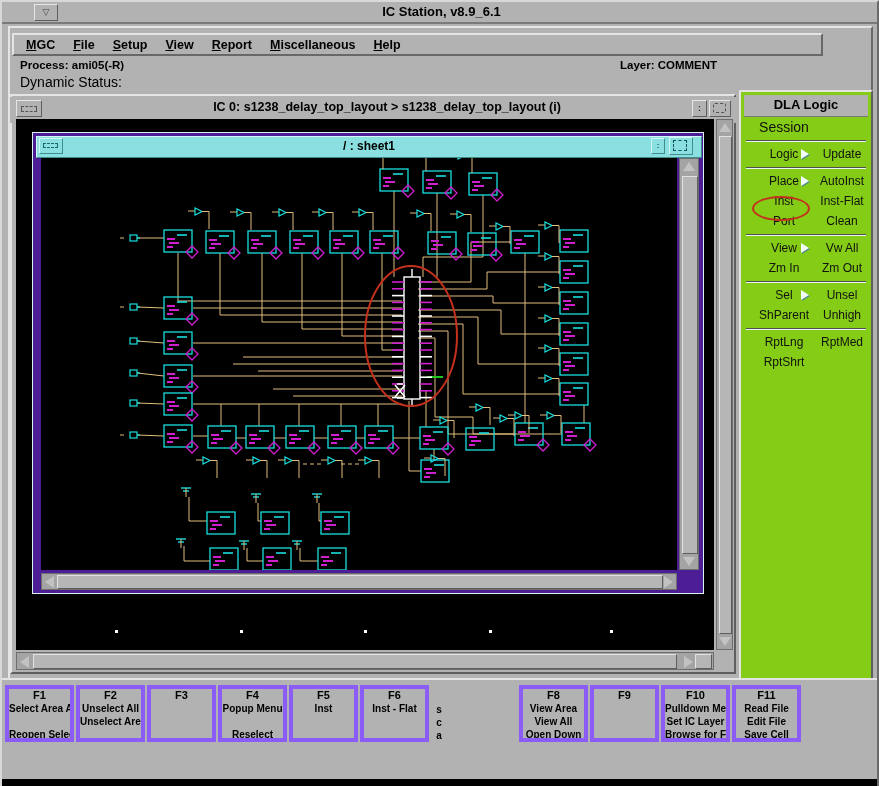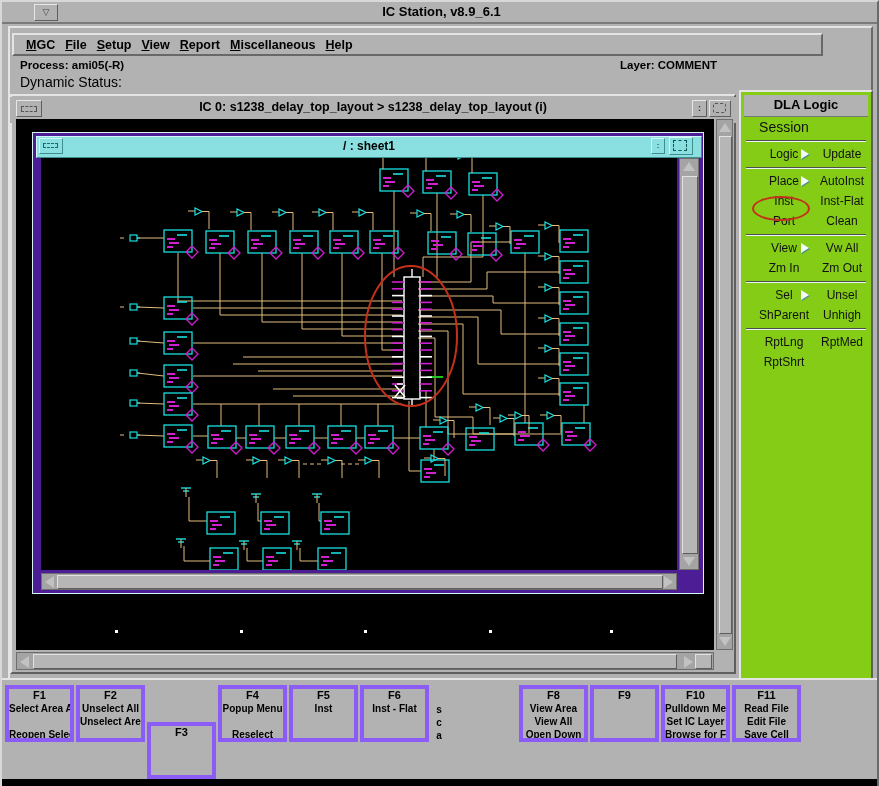--- a/index.html
+++ b/index.html
@@ -9,30 +9,30 @@
   
   .titlebar{position:absolute;left:0;top:0;width:879px;height:20px;background:#b2b2b2;
             border-bottom:2px solid #7a7a7a;text-align:center;font-weight:bold;font-size:13px;line-height:19px;color:#000;}
   .wm-btn{position:absolute;left:32px;top:2px;width:22px;height:15px;background:#b2b2b2;
           border-top:1px solid #e6e6e6;border-left:1px solid #e6e6e6;border-right:1px solid #5f5f5f;border-bottom:1px solid #5f5f5f;
           font-size:9px;line-height:14px;text-align:center;color:#444;}
   .mainframe{position:absolute;left:6px;top:24px;width:865px;height:748px;background:#b2b2b2;
              border-top:2px solid #e4e4e4;border-left:2px solid #e4e4e4;border-right:2px solid #6a6a6a;border-bottom:2px solid #6a6a6a;box-sizing:border-box;}
   .menubar{position:absolute;left:10px;top:31px;width:811px;height:23px;background:#b2b2b2;
            border-top:2px solid #e4e4e4;border-left:2px solid #e4e4e4;border-right:2px solid #686868;border-bottom:2px solid #686868;
-           box-sizing:border-box;display:flex;align-items:center;gap:10px;padding-left:12px;}
+           box-sizing:border-box;display:flex;align-items:center;gap:18px;padding-left:12px;}
   .menu-item{font-weight:bold;font-size:12.5px;color:#000;white-space:nowrap;}
   .status-process{position:absolute;left:18px;top:57px;font-weight:bold;font-size:11.5px;color:#000;}
   .status-layer{position:absolute;left:618px;top:57px;font-weight:bold;font-size:11.5px;color:#000;}
   .status-dynamic{position:absolute;left:18px;top:72px;font-weight:normal;font-size:14px;color:#000;}
   
   .ic-window{position:absolute;left:8px;top:92px;width:726px;height:580px;background:#b2b2b2;
              border-top:2px solid #e4e4e4;border-left:2px solid #e4e4e4;border-right:2px solid #5f5f5f;border-bottom:2px solid #5f5f5f;box-sizing:border-box;}
   .ic-titlebar{position:absolute;left:8px;top:95px;width:726px;height:26px;background:#b2b2b2;text-align:center;
-               font-weight:bold;font-size:12.5px;line-height:21px;color:#000;}
+               font-weight:bold;font-size:12.5px;line-height:21px;color:#000;padding-left:14px;}
   .ic-menu-btn{position:absolute;left:14px;top:98px;width:24px;height:15px;background:#b2b2b2;
                border-top:1px solid #e6e6e6;border-left:1px solid #e6e6e6;border-right:1px solid #5f5f5f;border-bottom:1px solid #5f5f5f;}
   .ic-menu-btn:after{content:"";position:absolute;left:4px;top:5px;width:14px;height:4px;border:1px dashed #555;}
   .ic-colon-btn{position:absolute;left:690px;top:98px;width:13px;height:15px;background:#b2b2b2;
                 border-top:1px solid #e6e6e6;border-left:1px solid #e6e6e6;border-right:1px solid #5f5f5f;border-bottom:1px solid #5f5f5f;
                 font-size:9px;font-weight:bold;text-align:center;line-height:14px;color:#333;}
   .ic-max-btn{position:absolute;left:707px;top:98px;width:20px;height:15px;background:#b2b2b2;
               border-top:1px solid #e6e6e6;border-left:1px solid #e6e6e6;border-right:1px solid #5f5f5f;border-bottom:1px solid #5f5f5f;}
   .ic-max-btn:after{content:"";position:absolute;left:3px;top:2px;width:11px;height:8px;border:1px dashed #555;border-radius:2px;}
   .ic-body{position:absolute;left:14px;top:117px;width:698px;height:531px;background:#000;}
@@ -672,21 +672,21 @@
         <div class="fkey-line">Select Area Any</div>
         <div class="fkey-line">&nbsp;</div>
         <div class="fkey-line">Reopen Select</div>
       </div>
       <div class="fkey" style="left: 74px; width: 69px;">
         <div class="fkey-title">F2</div>
         <div class="fkey-line">Unselect All</div>
         <div class="fkey-line">Unselect Area</div>
         <div class="fkey-line">&nbsp;</div>
       </div>
-      <div class="fkey" style="left: 145px; width: 69px; margin-top: 37px;">
+      <div class="fkey" style="left: 145px; width: 69px;">
         <div class="fkey-title">F3</div>
         <div class="fkey-line">&nbsp;</div>
         <div class="fkey-line">&nbsp;</div>
         <div class="fkey-line">&nbsp;</div>
       </div>
       <div class="fkey" style="left: 216px; width: 69px;">
         <div class="fkey-title">F4</div>
         <div class="fkey-line">Popup Menu</div>
         <div class="fkey-line">&nbsp;</div>
         <div class="fkey-line">Reselect</div>

